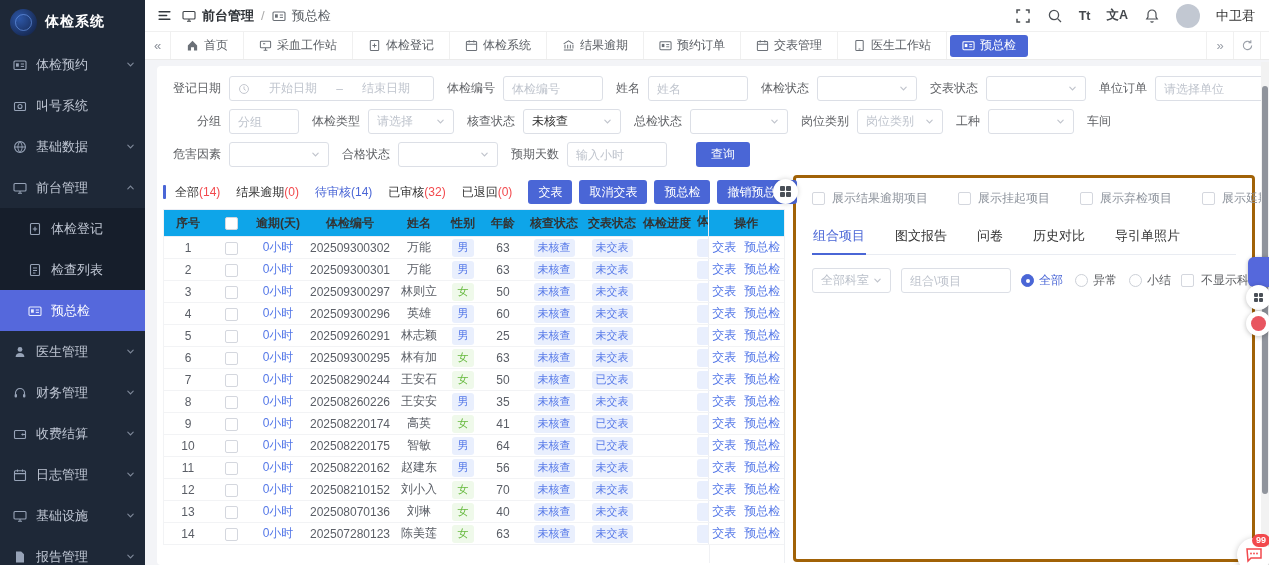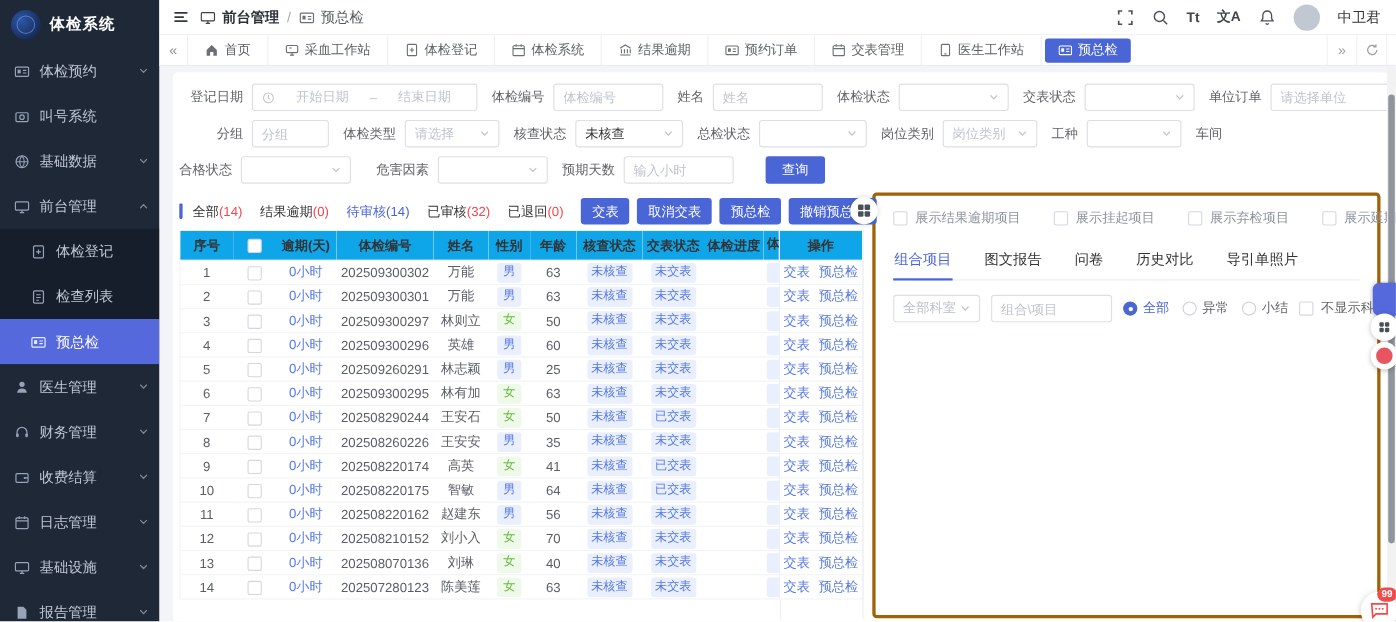--- a/index.html
+++ b/index.html
@@ -614,33 +614,33 @@
                       <path d="M2 3.4l3 3.1 3-3.1" fill="none" stroke="currentColor" stroke-width="1.3" stroke-linecap="round"></path>
                     </svg>
                   </span>
                 </div>
               </div>
               <div class="f-item">
                 <span class="f-label">车间</span>
               </div>
             </div>
             <div class="f-row">
-              <div class="f-item">
-                <span class="f-label">合格状态</span>
+              <div class="f-item first">
+                <span class="f-label">危害因素</span>
                 <div class="box sel" style="width: 100px;">
                   <span class="ph"></span>
                   <span class="chev">
                     <svg viewBox="0 0 10 10">
                       <path d="M2 3.4l3 3.1 3-3.1" fill="none" stroke="currentColor" stroke-width="1.3" stroke-linecap="round"></path>
                     </svg>
                   </span>
                 </div>
               </div>
-              <div class="f-item first">
-                <span class="f-label">危害因素</span>
+              <div class="f-item">
+                <span class="f-label">合格状态</span>
                 <div class="box sel" style="width: 100px;">
                   <span class="ph"></span>
                   <span class="chev">
                     <svg viewBox="0 0 10 10">
                       <path d="M2 3.4l3 3.1 3-3.1" fill="none" stroke="currentColor" stroke-width="1.3" stroke-linecap="round"></path>
                     </svg>
                   </span>
                 </div>
               </div>
               <div class="f-item">

